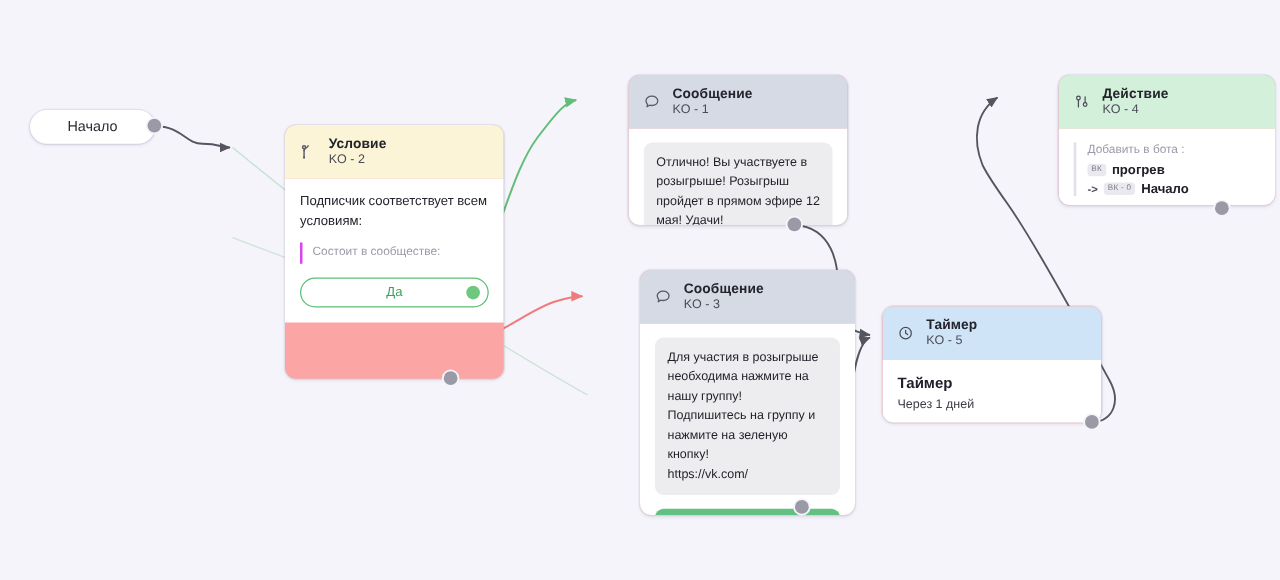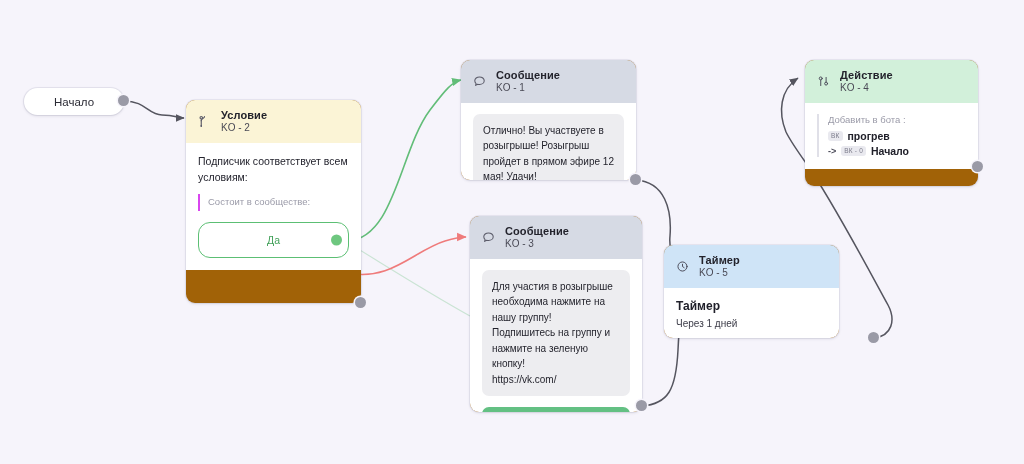--- a/index.html
+++ b/index.html
@@ -14,24 +14,25 @@
     width: 1024px; height: 464px;
     background: #f6f4fb;
   }
   #edges {
     position: absolute; left: 0; top: 0;
     width: 1024px; height: 464px;
     pointer-events: none;
   }
   .node {
     position: absolute;
-    background: #a16207;
+    background: #fca5a5;
     border-radius: 9px;
     box-shadow: 0 1px 3px rgba(40,40,70,.13), 0 0 0 1px rgba(120,120,160,.10);
     overflow: hidden;
+    margin-left: 42px;
   }
   
   .start-pill {
     position: absolute;
     display: flex; align-items: center; justify-content: center;
     background: #fff;
     border-radius: 20px;
     box-shadow: 0 1px 3px rgba(40,40,70,.14), 0 0 0 1px rgba(120,120,160,.12);
     font-size: 11.5px;
     color: #2b2b35;
@@ -65,21 +66,21 @@
     margin-bottom: 9px;
   }
   .cond-block {
     border-left: 2px solid #d946ef;
     padding: 1px 0 1px 8px;
     margin-bottom: 11px;
   }
   .cond-label { font-size: 9.5px; color: #9a9aa8; line-height: 1.5; }
   .cond-value { font-size: 10px; color: #24242e; line-height: 1.45; }
   .choice {
-    height: 36px; border-radius: 12px;
+    height: 24px; border-radius: 12px;
     display: flex; align-items: center; justify-content: center;
     position: relative;
     font-size: 10.5px;
     margin-top: 7px;
   }
   .choice-yes { border: 1.3px solid #5cbf74; color: #3f9f57; }
   .choice-no  { border: 1.3px solid #f0a0a0; color: #e06a6a; }
   .choice .knob {
     position: absolute; right: 6px; top: 50%;
     transform: translateY(-50%);
@@ -260,21 +261,21 @@
         <span class="head-sub">KO - 5</span>
       </span>
     </div>
     <div class="node-body">
       <div class="timer-title">Таймер</div>
       <div class="timer-sub">Через 1 дней</div>
     </div>
   </div>
   <div class="port" style="left:868px; top:332px;"></div>
 
-  <div class="node" style="left:805px; top:60px; width:173px; height:126px;">
+  <div class="node" style="left:805px; top:60px; width:173px; height:104px;">
     <div class="node-head head-green">
       <span class="head-icon">
         <svg width="13" height="13" viewBox="0 0 16 16" fill="none" stroke="#4a4a58" stroke-width="1.2" stroke-linecap="round">
           <circle cx="4.6" cy="4.2" r="1.8"></circle>
           <path d="M4.6 6.4 L4.6 13"></path>
           <circle cx="11.2" cy="10.6" r="1.8"></circle>
           <path d="M11.2 3 L11.2 8.4"></path>
         </svg>
       </span>
       <span class="head-texts">

